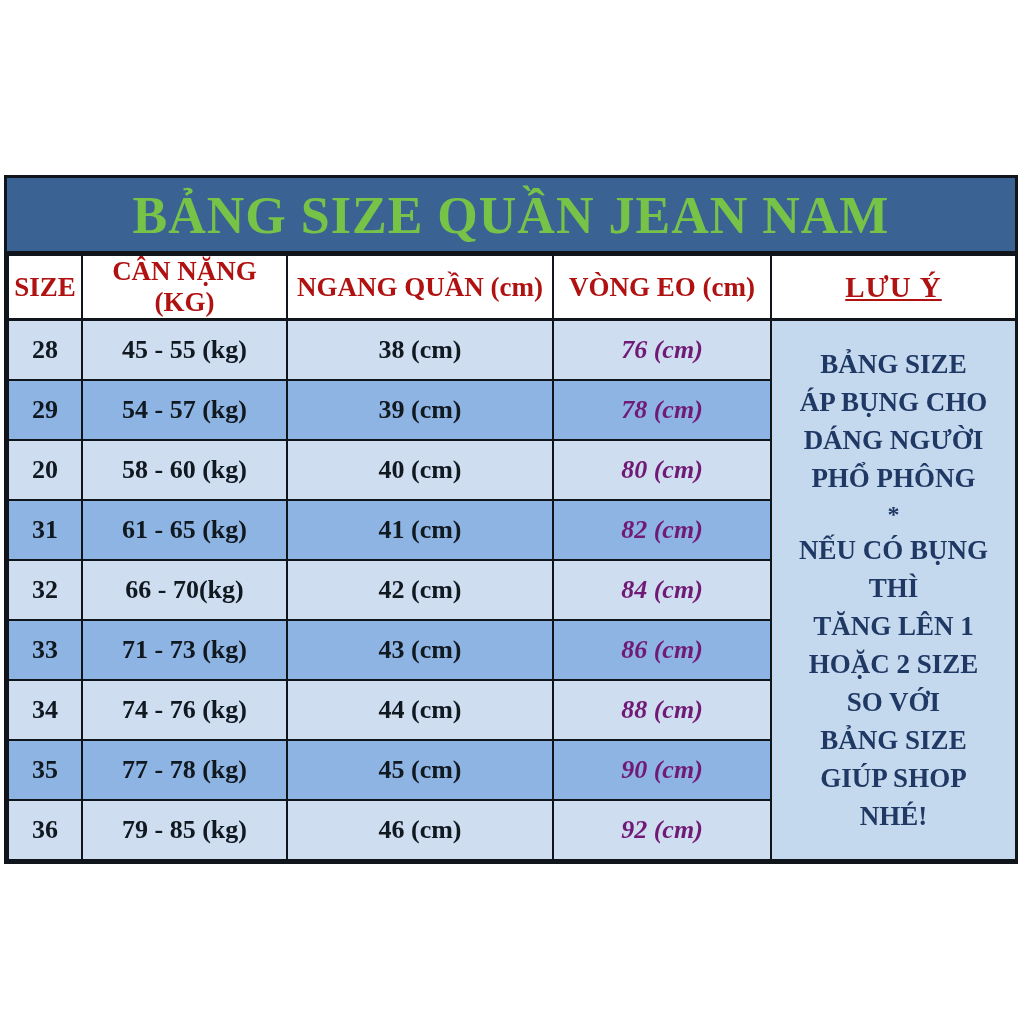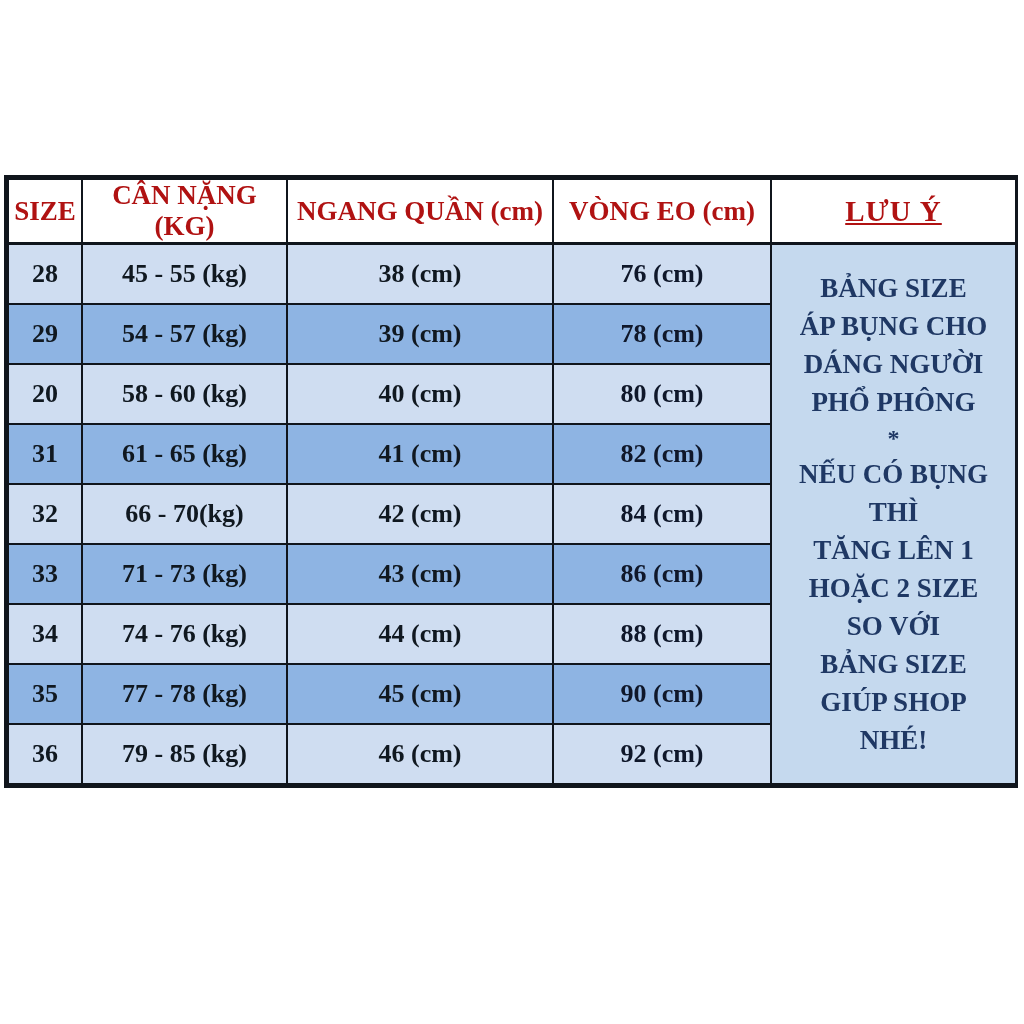--- a/index.html
+++ b/index.html
@@ -50,35 +50,38 @@
     border-bottom-width: 3px;
   }
   .size-table th.note-head { font-size: 29px; letter-spacing: 1px; text-decoration: underline; }
   .size-table tbody tr { height: 60px; }
   .size-table tbody tr:nth-child(odd)  td { background: #cfddf1; }
   .size-table tbody tr:nth-child(even) td { background: #8eb4e3; }
   .size-table td {
     color: #101820;
     font-size: 26px;
   }
-  .size-table td.waist { color: #0f172a; }
+  .size-table td.waist { color: #701a75; font-style: italic; }
   .size-table tbody tr td.note-cell {
     background: #c5d9ee;
     color: #1f3864;
     font-size: 27px;
     vertical-align: middle;
     padding: 4px 16px;
   }
   .note-line { line-height: 38px; }
   .note-line.star { line-height: 34px; font-size: 24px; }
 </style>
 </head>
 <body>
 
 <div class="sheet">
+  <div class="title-bar">
+    <h1>BẢNG SIZE QUẦN JEAN NAM</h1>
+  </div>
 
   <table class="size-table">
     <colgroup>
       <col style="width:74px">
       <col style="width:205px">
       <col style="width:266px">
       <col style="width:218px">
       <col style="width:245px">
     </colgroup>
     <thead>

